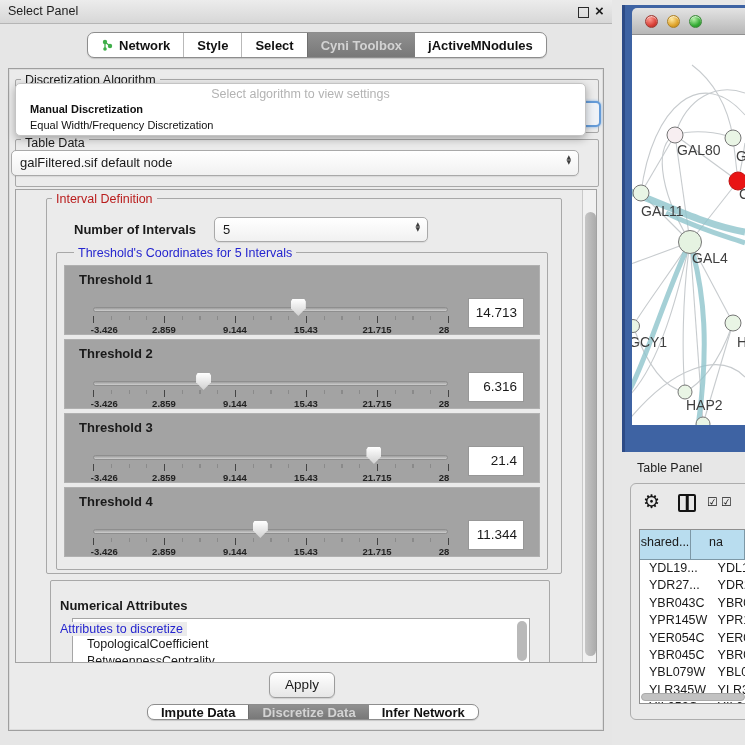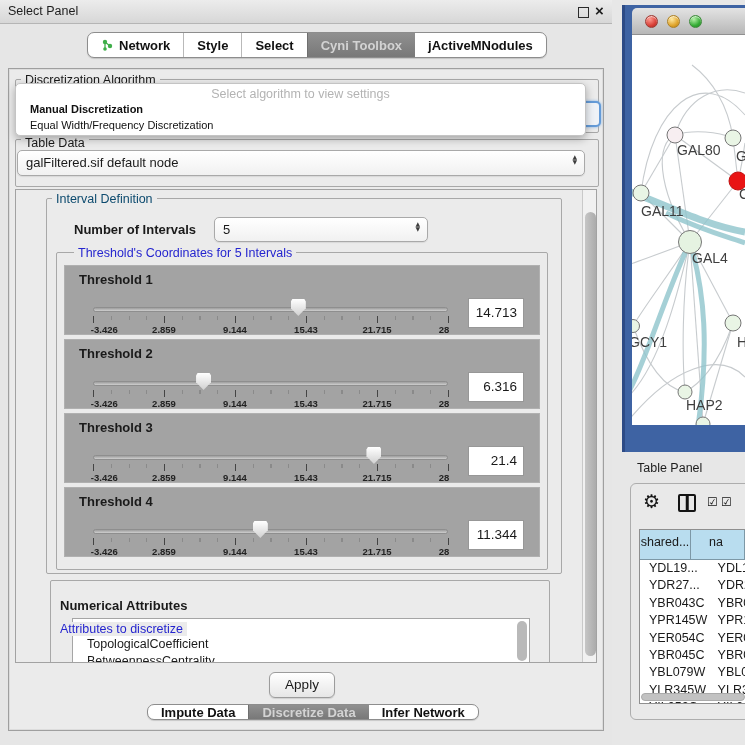--- a/index.html
+++ b/index.html
@@ -21,21 +21,21 @@
   .seg .item:first-child{border-left:none;}
   .seg .item.sel{background:linear-gradient(#909090,#787878);color:#d3d3d3;border-left:1px solid #6f6f6f;}
   .seg .item.sel + .item{border-left:none;}
   .bottom-seg{height:16px;}
   .bottom-seg .item{font-size:13px;}
   
   .panel{position:absolute;left:8px;top:68px;width:596px;height:663px;background:#ebebeb;
          border:1px solid #9f9f9f;box-shadow:inset 0 0 0 1px #dcdcdc;}
   .groupbox{position:absolute;border:1px solid #a8a8a8;border-radius:2px;}
   .group-title{position:absolute;font-size:12.5px;background:#ebebeb;padding:0 4px;white-space:nowrap;z-index:2;}
-  .gt-green{color:#0c4a6e;}
+  .gt-green{color:#b91c1c;}
   .gt-blue{color:#2525cf;}
   
   .combo{position:absolute;background:linear-gradient(#ffffff,#f1f1f1);border:1px solid #a9a9a9;
          border-radius:5px;font-size:13px;line-height:24px;padding-left:8px;box-shadow:0 1px 1px rgba(0,0,0,.08);}
   .combo .spin{position:absolute;right:7px;top:3px;display:flex;flex-direction:column;align-items:center;
                font-family:"DejaVu Sans",sans-serif;font-size:6px;line-height:5px;color:#3c3c3c;}
   .focus-combo{position:absolute;border-radius:5px;background:#eef2f7;border:2px solid #649bd8;
                box-shadow:0 0 3px #7fb0e4;z-index:10;}
   
   .popup{position:absolute;left:6px;top:14px;width:571px;height:53px;background:#fff;
@@ -150,21 +150,21 @@
       <div class="focus-combo" style="left:536px;top:32px;width:56px;height:26px;"></div>
 
       <div class="popup">
         <div class="hint">Select algorithm to view settings</div>
         <div class="opt bold">Manual Discretization</div>
         <div class="opt">Equal Width/Frequency Discretization</div>
       </div>
 
       <div class="groupbox" style="left:6px;top:70px;width:584px;height:48px;"></div>
       <span class="group-title" style="left:12px;top:67px;color:#1a1a1a;">Table Data</span>
-      <div class="combo" style="left:8px;top:81px;width:568px;height:26px;">
+      <div class="combo" style="left:2px;top:81px;width:568px;height:26px;">
         <span>galFiltered.sif default node</span>
         <span class="spin">
             <span>▲</span>
             <span>▼</span>
           </span>
       </div>
 
       <div class="viewport">
 
         <div class="groupbox" style="left:30px;top:8px;width:516px;height:376px;"></div>

